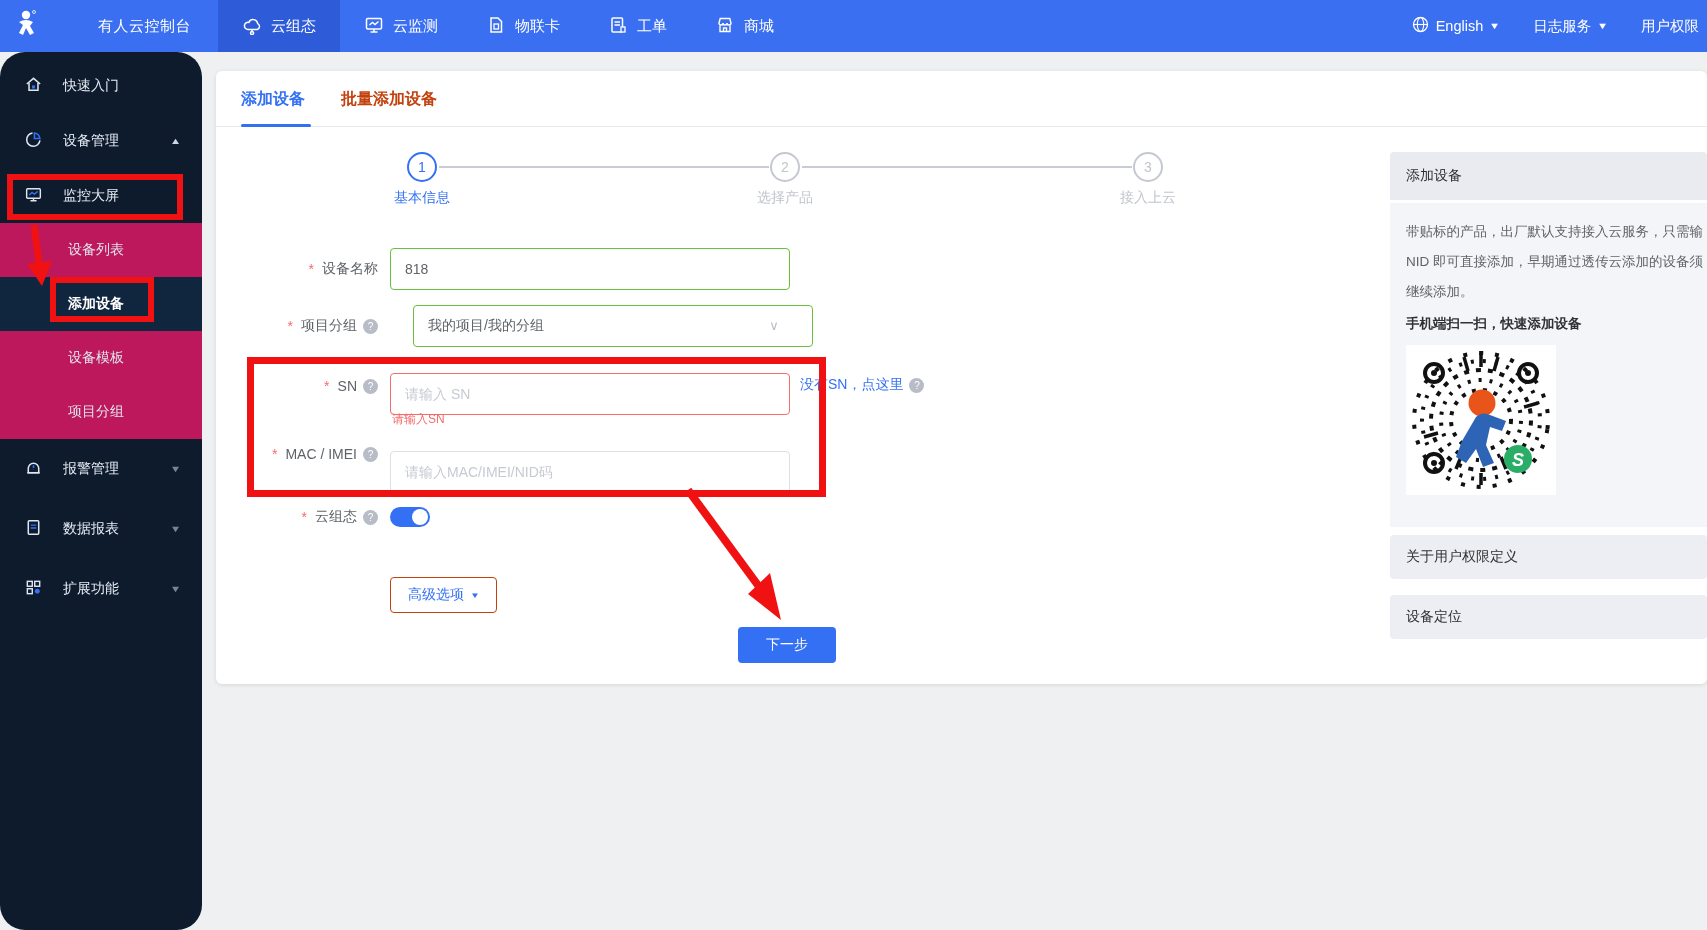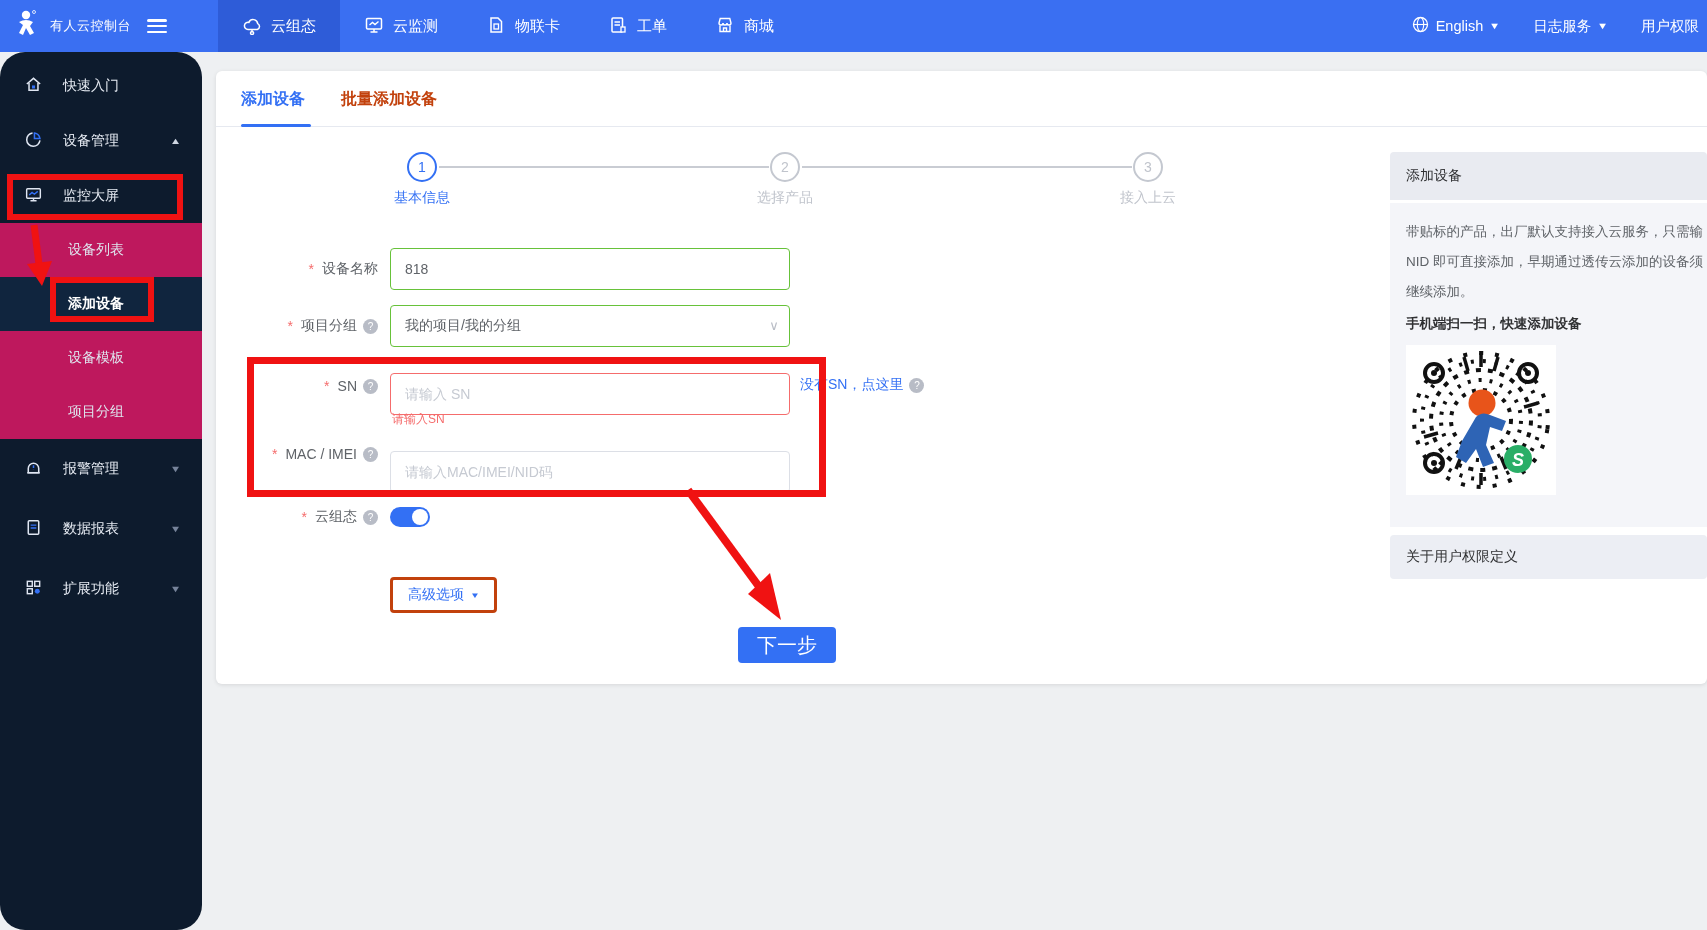--- a/index.html
+++ b/index.html
@@ -5,21 +5,21 @@
   * { margin:0; padding:0; box-sizing:border-box; }
   html,body { background:#d8d8d8; }
   body { font-family:"Liberation Sans","DejaVu Sans",sans-serif; }
   .screen { position:relative; width:1707px; height:930px; overflow:hidden;
             background:#eef0f2; }
 
   
   .topbar { position:absolute; left:0; top:0; width:1707px; height:52px;
             background:#3a6ff2; display:flex; align-items:stretch; color:#fff; z-index:5; }
   .brand { width:202px; display:flex; align-items:center; padding-left:14px; gap:10px; }
-  .brand-title { font-size:13px; letter-spacing:.5px; white-space:nowrap; }
+  .brand-title { font-size:15px; letter-spacing:.5px; white-space:nowrap;margin-left:48px; }
   .hamburger { width:20px; height:14px; display:flex; flex-direction:column;
                justify-content:space-between; margin-left:6px; cursor:pointer; }
   .hamburger i { display:block; height:2.5px; background:#fff; border-radius:2px; }
   .topnav { display:flex; align-items:stretch; margin-left:16px; }
   .navitem { display:flex; align-items:center; gap:9px; padding:0 24px; font-size:15px;
              cursor:pointer; white-space:nowrap; }
   .navitem.active { background:#2e5cd8; }
   .topright { position:absolute; right:-8px; top:0; height:52px; display:flex;
               align-items:center; gap:34px; padding-right:0; color:#fff; }
   .tr-item { display:flex; align-items:center; gap:7px; font-size:14.5px; cursor:pointer;
@@ -77,25 +77,25 @@
   .sel-caret { position:absolute; left:548px; width:20px; text-align:center; color:#b9bdc6;
                font-size:13px; }
   .err-text { position:absolute; left:176px; top:340px; font-size:12px; color:#f56c6c; }
   .sn-link { position:absolute; left:584px; top:304px; height:20px; display:flex;
              align-items:center; gap:6px; font-size:14px; color:#3370f4; cursor:pointer; }
   .toggle { position:absolute; left:174px; top:436px; width:40px; height:20px;
             border-radius:10px; background:#3370f4; cursor:pointer; }
   .toggle .knob { position:absolute; right:2px; top:2px; width:16px; height:16px;
                   border-radius:50%; background:#fff; }
   .adv-btn { position:absolute; left:174px; top:506px; width:107px; height:36px;
-             border:3px solid #c2410c; color:#3370f4; background:#fff; border-radius:4px;
+             border:1px solid #c2410c; color:#3370f4; background:#fff; border-radius:4px;
              font-size:14px; display:flex; align-items:center; justify-content:center; gap:7px;
              cursor:pointer; }
   .next-btn { position:absolute; left:522px; top:556px; width:98px; height:36px;
-              background:#3370f4; color:#fff; border:none; border-radius:4px; font-size:20px;
+              background:#3370f4; color:#fff; border:none; border-radius:4px; font-size:14px;
               display:flex; align-items:center; justify-content:center; cursor:pointer; }
 
   
   .aside-box { position:absolute; left:1390px; width:317px; overflow:hidden; z-index:3; }
   .abox-head { background:#e9ebf1; border-radius:4px 4px 0 0; height:48px; display:flex;
                align-items:center; padding-left:16px; font-size:14px; color:#303133; }
   .abox-single { background:#eceef4; border-radius:4px; height:44px; display:flex;
                  align-items:center; padding-left:16px; font-size:14px; color:#303133;
                  cursor:pointer; }
   .abox-body { background:#f4f5f9; padding:14px 16px; font-size:13.5px; color:#5f6368; }
@@ -306,21 +306,21 @@
       <span class="req">*</span>
       <span>设备名称</span>
     </div>
     <input class="f-input b-green" style="top: 177px;" value="818">
 
     <div class="f-label" style="top:234px;">
       <span class="req">*</span>
       <span>项目分组</span>
       <span class="help">?</span>
     </div>
-    <div class="f-input b-green" style="top:234px; display:flex; align-items:center;">
+    <div class="f-input b-green" style="top:234px; display:flex; align-items:center;margin-left:23px;">
       <span>我的项目/我的分组</span>
     </div>
     <div class="sel-caret" style="top:247px;">∨</div>
 
     <div class="f-label" style="top:294px;">
       <span class="req">*</span>
       <span>SN</span>
       <span class="help">?</span>
     </div>
     <input class="f-input b-red" style="top: 294px;" placeholder="请输入 SN">
@@ -399,20 +399,23 @@
         </svg>
       </div>
       <div style="height:18px;"></div>
     </div>
   </div>
 
   <div class="aside-box abox-single" style="top:535px;">
     <span>关于用户权限定义</span>
   </div>
 
+  <div class="aside-box abox-single" style="top:595px;">
+    <span>设备定位</span>
+  </div>
 
   <div class="anno rbox" style="left:7px; top:174px; width:176px; height:46px;"></div>
   <div class="anno rbox" style="left:50px; top:277px; width:104px; height:45px;"></div>
   <div class="anno rbox" style="left:247px; top:357px; width:579px; height:140px; border-width:7px;"></div>
 
   <svg class="anno" style="left:14px; top:222px;" width="50" height="70" viewBox="0 0 50 70">
     <line x1="20" y1="3" x2="25" y2="42" stroke="#f01212" stroke-width="7"></line>
     <polygon points="13,42 38,39 28,64" fill="#f01212"></polygon>
   </svg>
 

